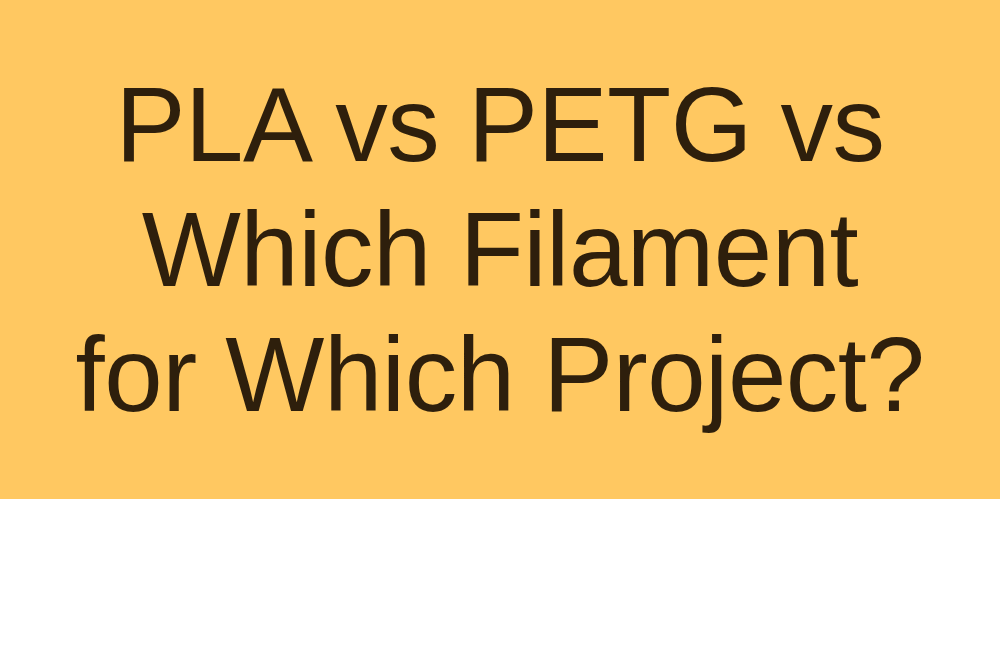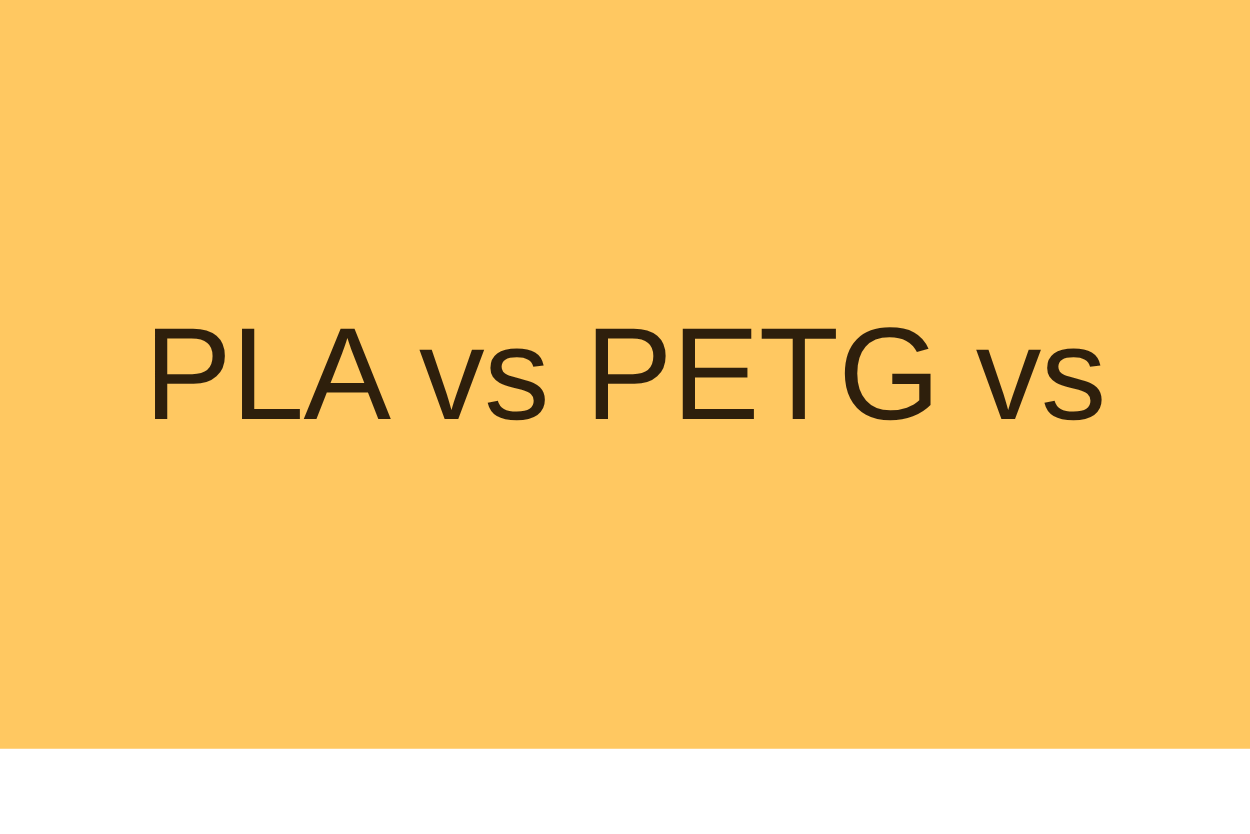--- a/index.html
+++ b/index.html
@@ -11,21 +11,21 @@
   body {
     width: 1000px;
     height: 667px;
     overflow: hidden;
     font-family: "Liberation Sans", "DejaVu Sans", sans-serif;
   }
 
   #title-card {
     position: relative;
     width: 1000px;
-    height: 599px;
+    height: 499px;
     box-sizing: border-box;
     display: flex;
     align-items: center;
     justify-content: center;
     background: #FFC861;
   }
 
   #headline {
     width: 940px;
     margin: 0;
@@ -45,15 +45,17 @@
     white-space: nowrap;
   }
 </style>
 </head>
 <body>
 
 <div id="title-card" style="background: rgb(255, 200, 97);">
 
   <h1 id="headline" style="color: rgb(46, 31, 12);">
     <span class="line">PLA vs PETG vs</span>
+    <span class="line">Which Filament</span>
+    <span class="line">for Which Project?</span>
   </h1>
 
 </div>
 
 </body></html>

